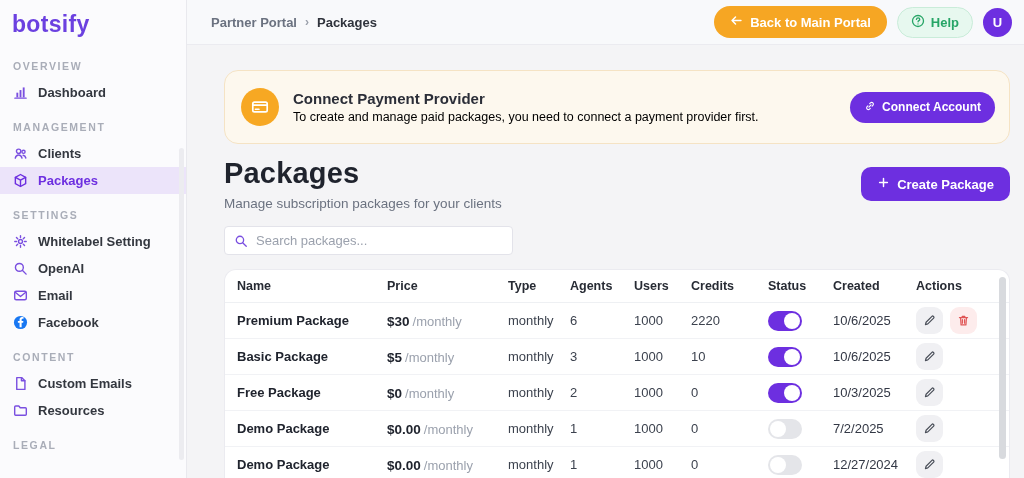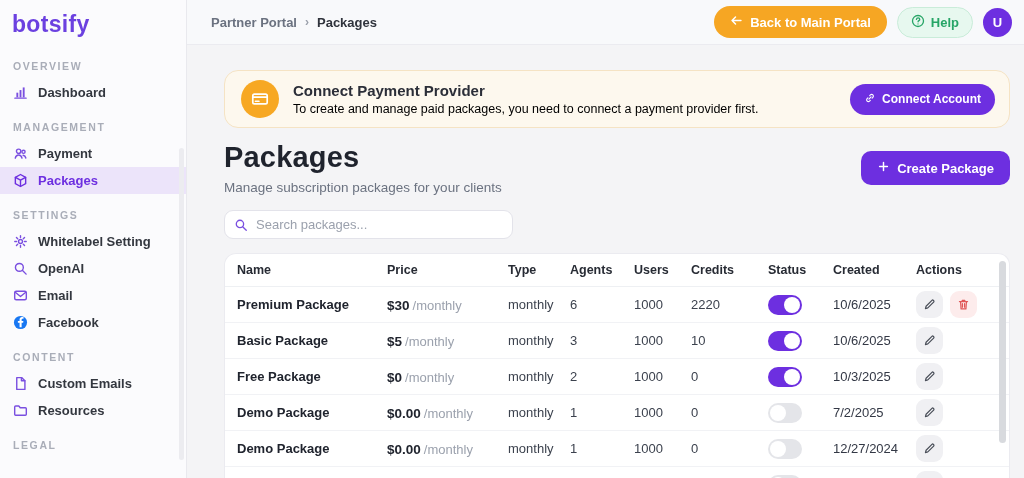--- a/index.html
+++ b/index.html
@@ -27,39 +27,39 @@
   .topbar-right { margin-left:auto; display:flex; align-items:center; gap:10px; }
   .btn-back { display:flex; align-items:flex-end; gap:7px; background:#f6a623; color:#fff; border:none; font-family:inherit; font-size:13px; font-weight:700; padding:8px 16px; border-radius:999px; cursor:pointer; }
   .btn-back svg { width:13px; height:13px; }
   .btn-help { display:flex; align-items:center; gap:6px; background:#e7f8ef; color:#27a567; border:1px solid #c9ecd9; font-family:inherit; font-size:13px; font-weight:700; padding:6px 13px; border-radius:999px; cursor:pointer; }
   .btn-help svg { width:14px; height:14px; }
   .avatar { width:29px; height:29px; border-radius:50%; background:#6d2fe0; color:#fff; font-size:13px; font-weight:700; display:flex; align-items:center; justify-content:center; cursor:pointer; }
 
   .content { flex:1; padding:25px 14px 0 37px; overflow:hidden; }
 
   
-  .banner { background:#fdf8ee; border:1px solid #f5e3c4; border-radius:14px; height:58px; display:flex; align-items:center; padding:0 14px 0 16px; gap:14px; }
+  .banner { background:#fdf8ee; border:1px solid #f5e3c4; border-radius:14px; height:74px; display:flex; align-items:center; padding:0 14px 0 16px; gap:14px; }
   .banner-icon { width:38px; height:38px; border-radius:50%; background:#f7a823; color:#fff; display:flex; align-items:center; justify-content:center; flex:0 0 38px; }
   .banner-icon svg { width:18px; height:18px; }
   .banner-title { font-size:15px; font-weight:700; color:#2b2e38; margin-bottom:3px; }
   .banner-desc { font-size:12.5px; color:#000000; }
   .btn-connect { margin-left:auto; display:flex; align-items:center; gap:6px; background:#6d2fe0; color:#fff; border:none; font-family:inherit; font-size:12px; font-weight:700; padding:8px 14px; border-radius:999px; cursor:pointer; }
   .btn-connect svg { width:12px; height:12px; }
 
   
   .page-head { display:flex; align-items:flex-start; margin-top:13px; }
   .page-title { font-size:29px; font-weight:700; color:#1f232d; letter-spacing:.2px; }
   .page-subtitle { font-size:13.5px; color:#6b7280; margin-top:6px; }
   .btn-create { margin-left:auto; margin-top:10px; display:flex; align-items:center; gap:7px; background:#6d2fe0; color:#fff; border:none; font-family:inherit; font-size:13px; font-weight:700; padding:9px 16px; border-radius:10px; cursor:pointer; }
   .btn-create svg { width:13px; height:13px; }
 
   
   .search-wrap { margin-top:15px; position:relative; width:289px; }
   .search-wrap svg { position:absolute; left:10px; top:8px; width:14px; height:14px; color:#7a4fe0; }
-  .search-input { width:100%; height:29px; border:1px solid #e3e3ea; border-radius:9px; background:#fff; padding:0 10px 0 31px; font-family:inherit; font-size:13px; color:#333; outline:none; }
+  .search-input { width:100%; height:29px; border:1px solid #e3e3ea; border-radius:4px; background:#fff; padding:0 10px 0 31px; font-family:inherit; font-size:13px; color:#333; outline:none; }
   .search-input::placeholder { color:#9ba1ad; }
 
   
   .table-card { margin-top:14px; background:#fff; border:1px solid #ebebf0; border-bottom:none; border-radius:12px 12px 0 0; position:relative; height:260px; overflow:hidden; }
   .t-head, .t-row { display:grid; grid-template-columns:150px 121px 62px 64px 57px 77px 65px 83px 1fr; align-items:center; padding-left:12px; }
   .t-head { height:33px; border-bottom:1px solid #eef0f3; font-size:12.5px; font-weight:700; color:#272b34; }
   .t-row { height:36px; border-bottom:1px solid #f1f2f5; }
   .cell-name { font-size:13px; font-weight:700; color:#20242e; }
   .cell-price b { font-size:13.5px; font-weight:700; color:#20242e; }
   .cell-price span { font-size:13px; color:#9ba1ad; margin-left:3px; }
@@ -99,21 +99,21 @@
       <div class="section-label">MANAGEMENT</div>
       <div class="side-item">
         <span class="ic">
           <svg viewBox="0 0 16 16" fill="none" stroke="currentColor" stroke-width="1.5" stroke-linecap="round" stroke-linejoin="round" width="100%" height="100%">
             <circle cx="6" cy="5.6" r="2.3"></circle>
             <path d="M2.4 13c.5-2.2 1.9-3.4 3.6-3.4s3.1 1.2 3.6 3.4"></path>
             <circle cx="11.2" cy="6.2" r="1.7"></circle>
             <path d="M10.8 9.9c1.6.3 2.5 1.3 2.9 2.9"></path>
           </svg>
         </span>
-        <span>Payment</span>
+        <span>Clients</span>
       </div>
       <div class="side-item active">
         <span class="ic">
           <svg viewBox="0 0 16 16" fill="none" stroke="currentColor" stroke-width="1.5" stroke-linecap="round" stroke-linejoin="round" width="100%" height="100%">
             <path d="M8 1.6l5.5 3v6.8L8 14.4l-5.5-3V4.6z"></path>
             <path d="M2.6 4.7L8 7.6l5.4-2.9M8 7.6v6.6"></path>
           </svg>
         </span>
         <span>Packages</span>
       </div>

